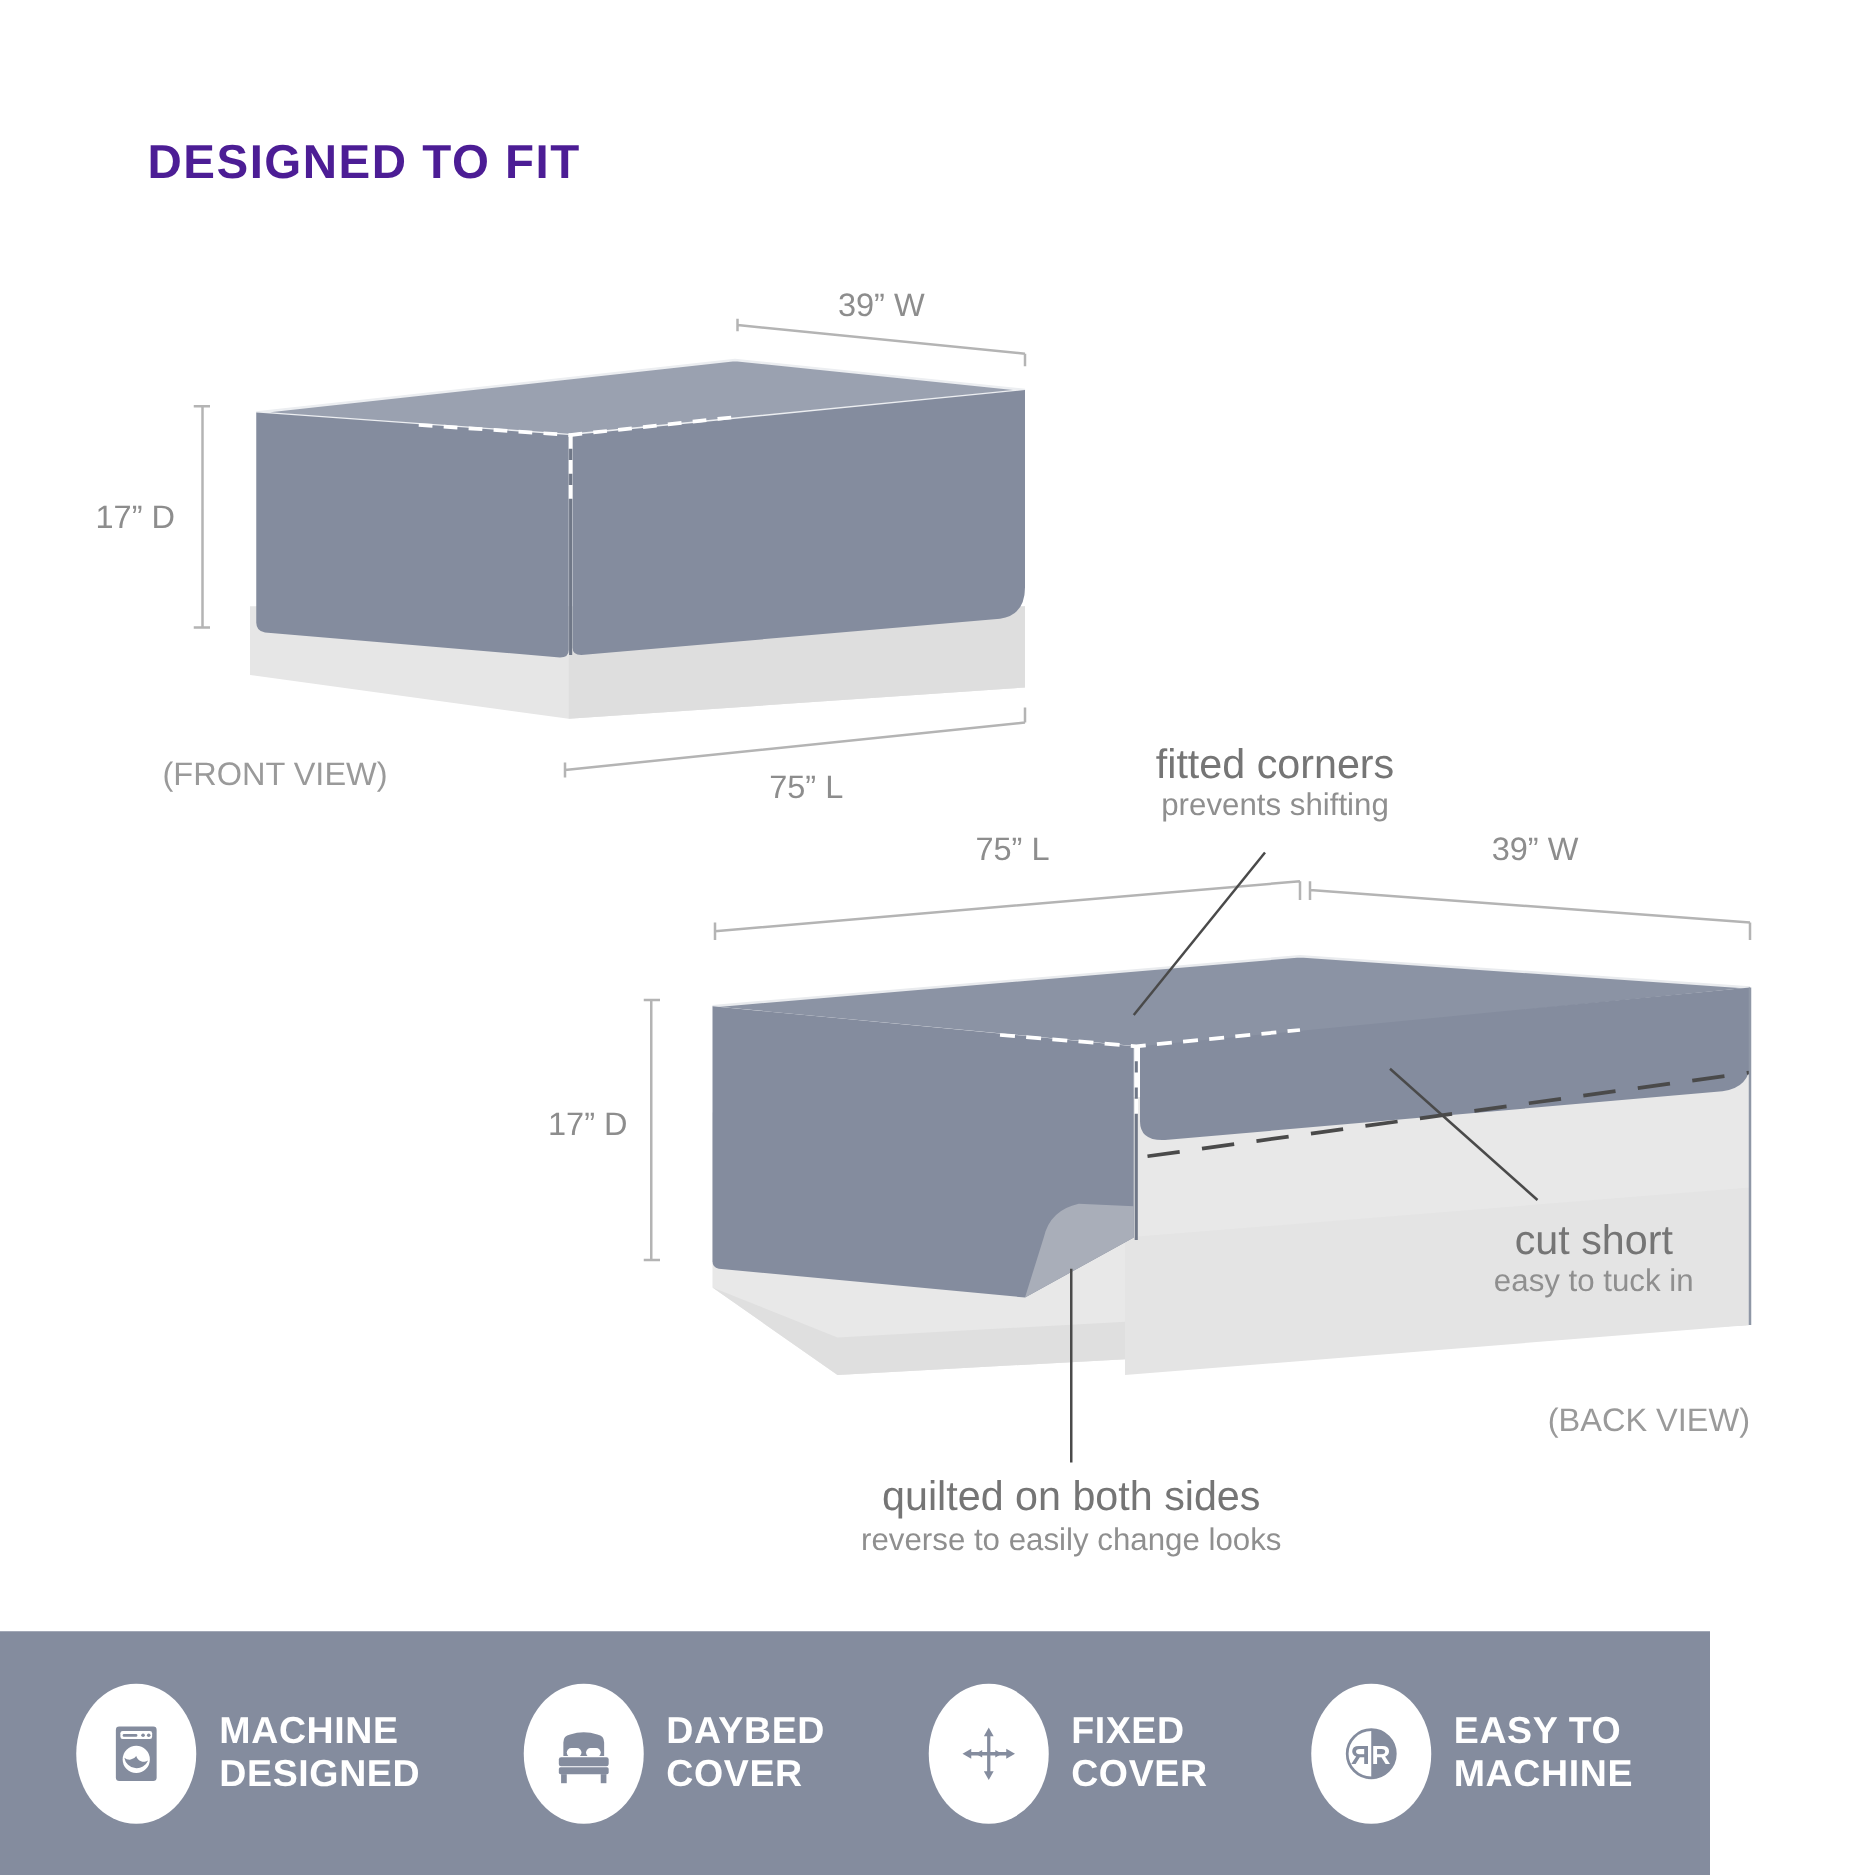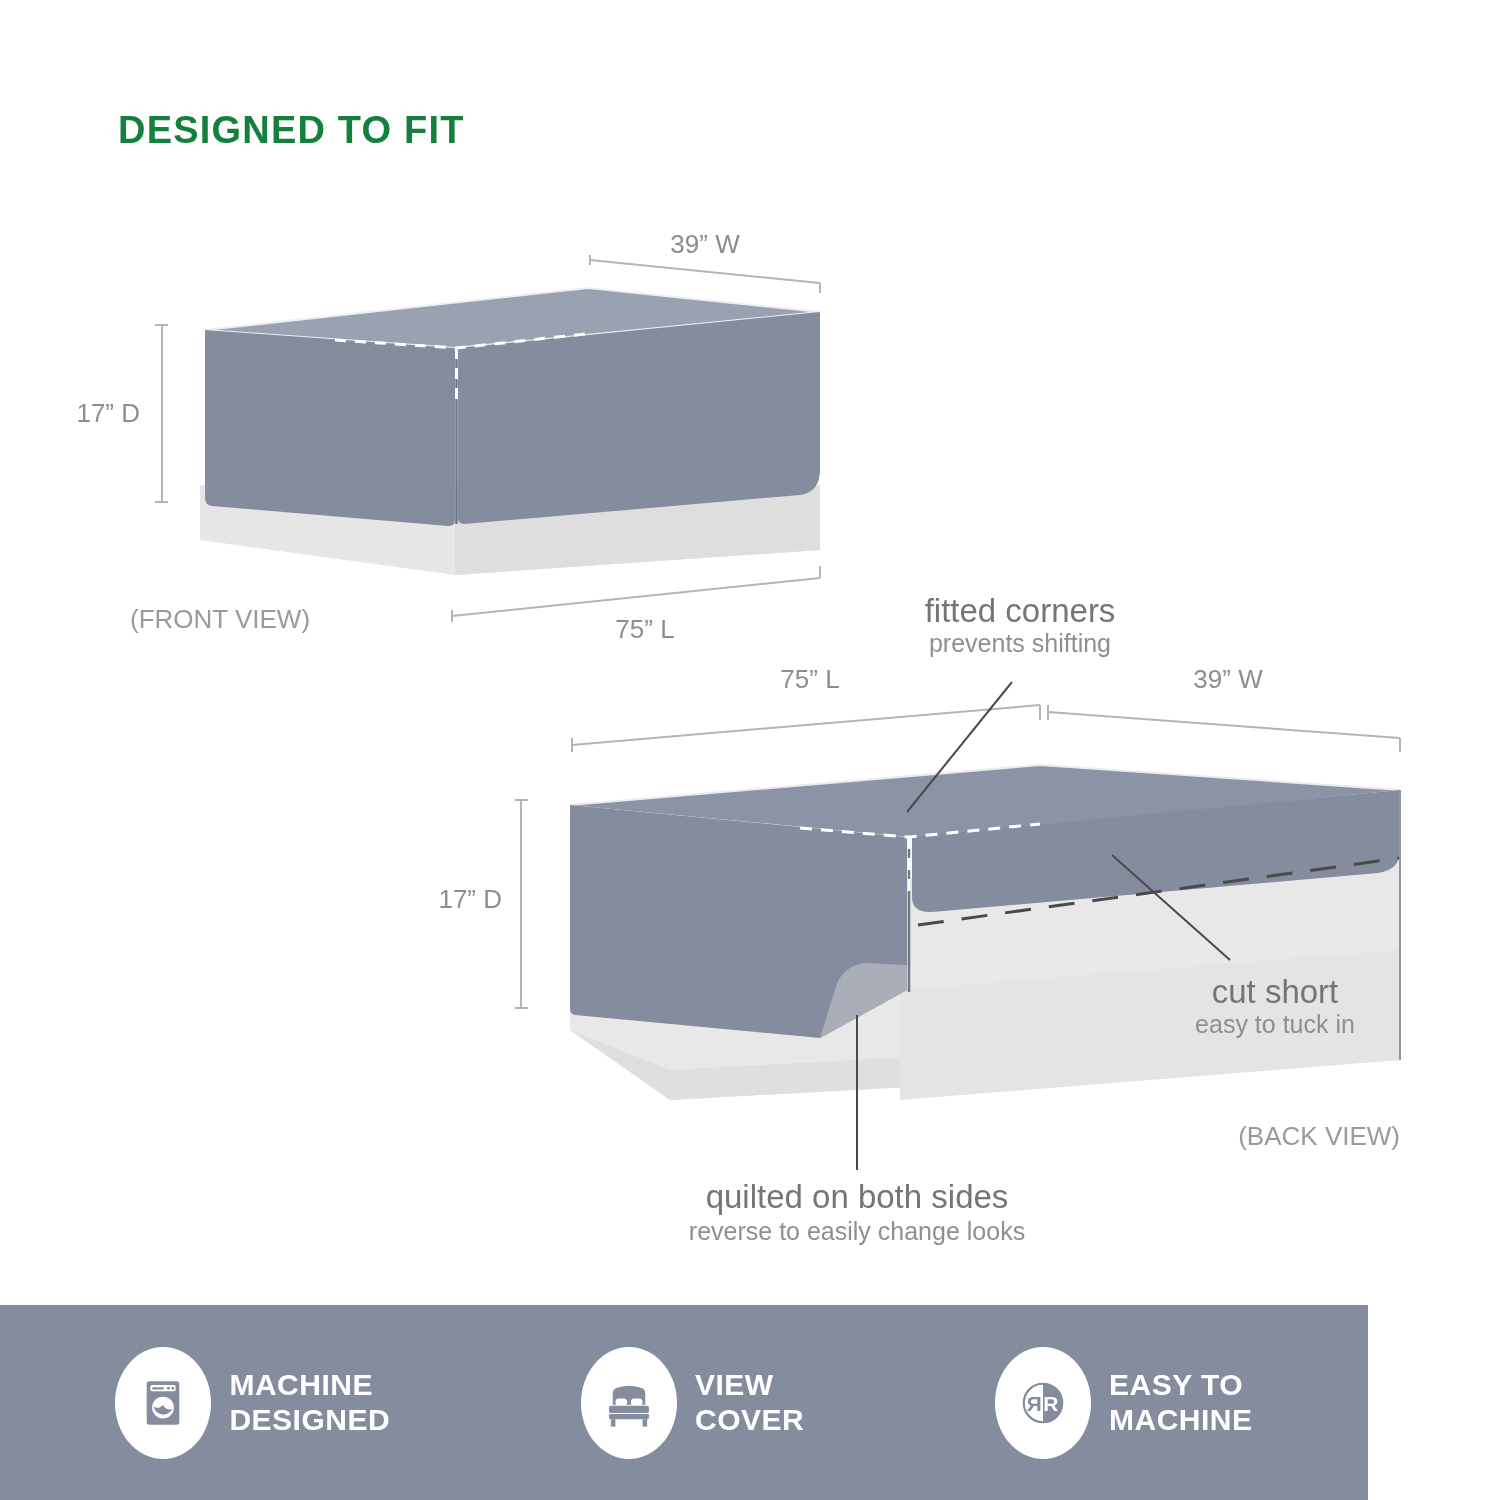--- a/index.html
+++ b/index.html
@@ -18,21 +18,21 @@
     font-weight:bold;
     letter-spacing:1.5px;
     color:#6d7889;
     line-height:1.0;
     white-space:nowrap;
   }
   .subtitle {
     font-size:38px;
     font-weight:bold;
     letter-spacing:1.2px;
-    color:#15803d;
+    color:#4c1d95;
     line-height:1.1;
     margin-top:10px;
     white-space:nowrap;
   }
 
   
   .diagram { position:absolute; }
   #front-view-diagram { left:0px;   top:230px; width:900px;  height:430px; }
   #back-view-diagram  { left:420px; top:560px; width:1080px; height:700px; }
 
@@ -223,25 +223,45 @@
         <path d="M14,34 L14,22 Q14,16 20,15 Q26,13 32,13 Q38,13 44,15 Q50,16 50,22 L50,34 Z" fill="#848c9e"></path>
         <rect x="17" y="27" width="13" height="8" rx="4" fill="#ffffff"></rect>
         <rect x="34" y="27" width="13" height="8" rx="4" fill="#ffffff"></rect>
         <rect x="10" y="35" width="44" height="8" rx="2" fill="#848c9e"></rect>
         <rect x="10" y="44" width="44" height="6" rx="1.5" fill="#848c9e"></rect>
         <rect x="12" y="50" width="5" height="8" fill="#848c9e"></rect>
         <rect x="47" y="50" width="5" height="8" fill="#848c9e"></rect>
       </svg>
     </div>
     <div class="feature-text">
-      <div>VIEW</div>
+      <div>DAYBED</div>
       <div>COVER</div>
     </div>
   </div>
 
+  <div class="feature">
+    <div class="feature-icon">
+      <svg viewBox="0 0 64 64" width="56" height="56">
+        <g stroke="#848c9e" stroke-width="3" stroke-linecap="round" fill="none">
+          <line x1="32" y1="12" x2="32" y2="52"></line>
+          <line x1="12" y1="32" x2="52" y2="32"></line>
+        </g>
+        <polygon points="32,8 27.5,16 36.5,16" fill="#848c9e"></polygon>
+        <polygon points="32,56 27.5,48 36.5,48" fill="#848c9e"></polygon>
+        <polygon points="8,32 16,27.5 16,36.5" fill="#848c9e"></polygon>
+        <polygon points="56,32 48,27.5 48,36.5" fill="#848c9e"></polygon>
+        <polygon points="20,32 26,28.5 26,35.5" fill="#848c9e"></polygon>
+        <polygon points="44,32 38,28.5 38,35.5" fill="#848c9e"></polygon>
+      </svg>
+    </div>
+    <div class="feature-text">
+      <div>FIXED</div>
+      <div>COVER</div>
+    </div>
+  </div>
 
   <div class="feature">
     <div class="feature-icon">
       <svg viewBox="0 0 64 64" width="56" height="56">
         <circle cx="32" cy="32" r="22" fill="none" stroke="#848c9e" stroke-width="2.5"></circle>
         <path d="M32,10 A22,22 0 0 1 32,54 Z" fill="#848c9e"></path>
         <text x="22" y="41" font-family="Liberation Sans, sans-serif" font-size="24" font-weight="bold" fill="#848c9e" text-anchor="middle" transform="scale(-1,1) translate(-44,0)">R</text>
         <text x="41" y="41" font-family="Liberation Sans, sans-serif" font-size="24" font-weight="bold" fill="#ffffff" text-anchor="middle">R</text>
       </svg>
     </div>

